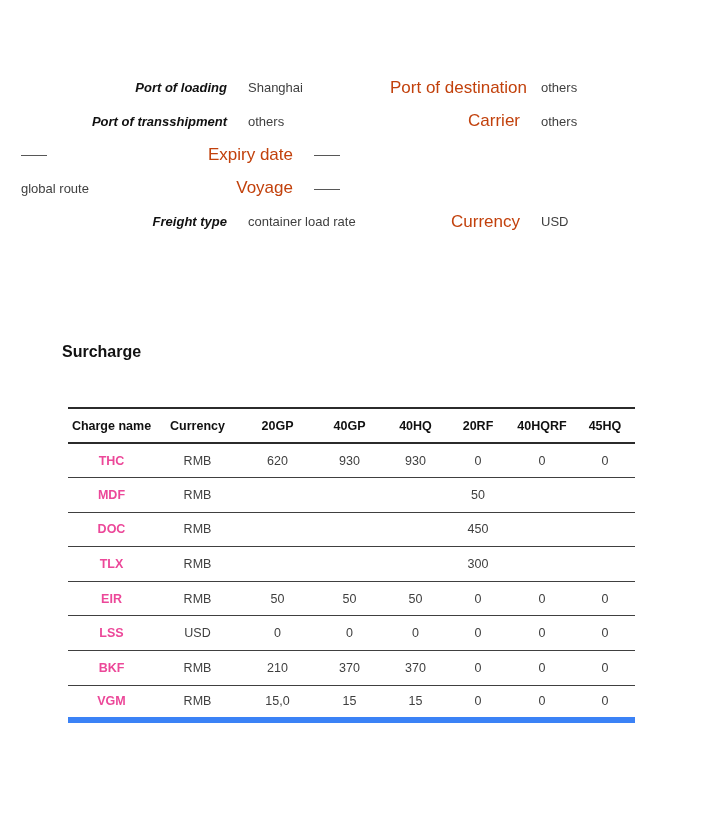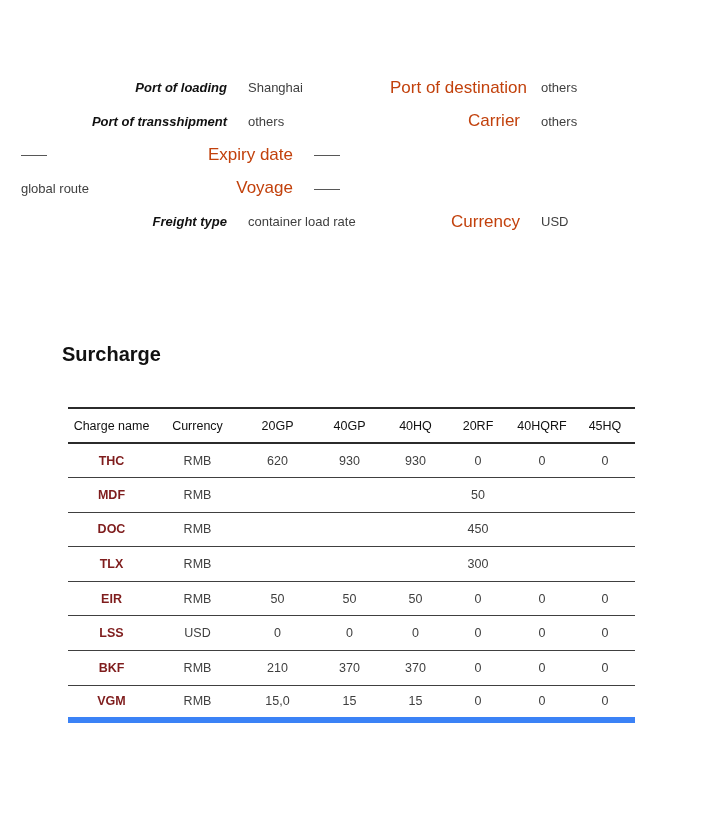--- a/index.html
+++ b/index.html
@@ -27,47 +27,47 @@
   .info-row .l2 {
     width:130px; text-align:right; font-weight:400; font-size:17px;
     white-space:nowrap; color:#c2410c;
   }
   .info-row .v2 {
     margin-left:21px; font-size:13px; color:#3f3f3f; white-space:nowrap;
   }
   
   .surcharge-title {
     position:absolute; top:343px; left:62px;
-    font-size:20px; font-weight:700; margin:0; color:#111;
+    font-size:16px; font-weight:700; margin:0; color:#111;
   }
   table.surcharge {
     position:absolute; top:407px; left:68px;
     width:567px; border-collapse:collapse; table-layout:fixed;
     font-size:12.5px;
   }
   table.surcharge thead tr {
     height:35px;
     border-top:2px solid #2b2b2b;
     border-bottom:2px solid #2b2b2b;
   }
   table.surcharge tbody tr {
     height:34.6px;
     border-bottom:1px solid #404040;
   }
   table.surcharge tbody tr:last-child {
     border-bottom:6px solid #3b82f6;
   }
   table.surcharge th {
-    font-weight:400; text-align:center; padding:0; color:#111;
+    font-weight:700; text-align:center; padding:0; color:#111;
     white-space:nowrap;
   }
   table.surcharge td {
     text-align:center; padding:0; color:#3f3f3f; white-space:nowrap;
   }
-  table.surcharge td.charge { font-weight:700; color:#7f1d1d; }
+  table.surcharge td.charge { font-weight:700; color:#ec4899; }
 </style>
 </head>
 <body>
 
 <section class="info">
   <div class="info-row">
     <span class="l1">Port of loading</span>
     <span class="v1">Shanghai</span>
     <span class="l2">Port of destination</span>
     <span class="v2">others</span>

